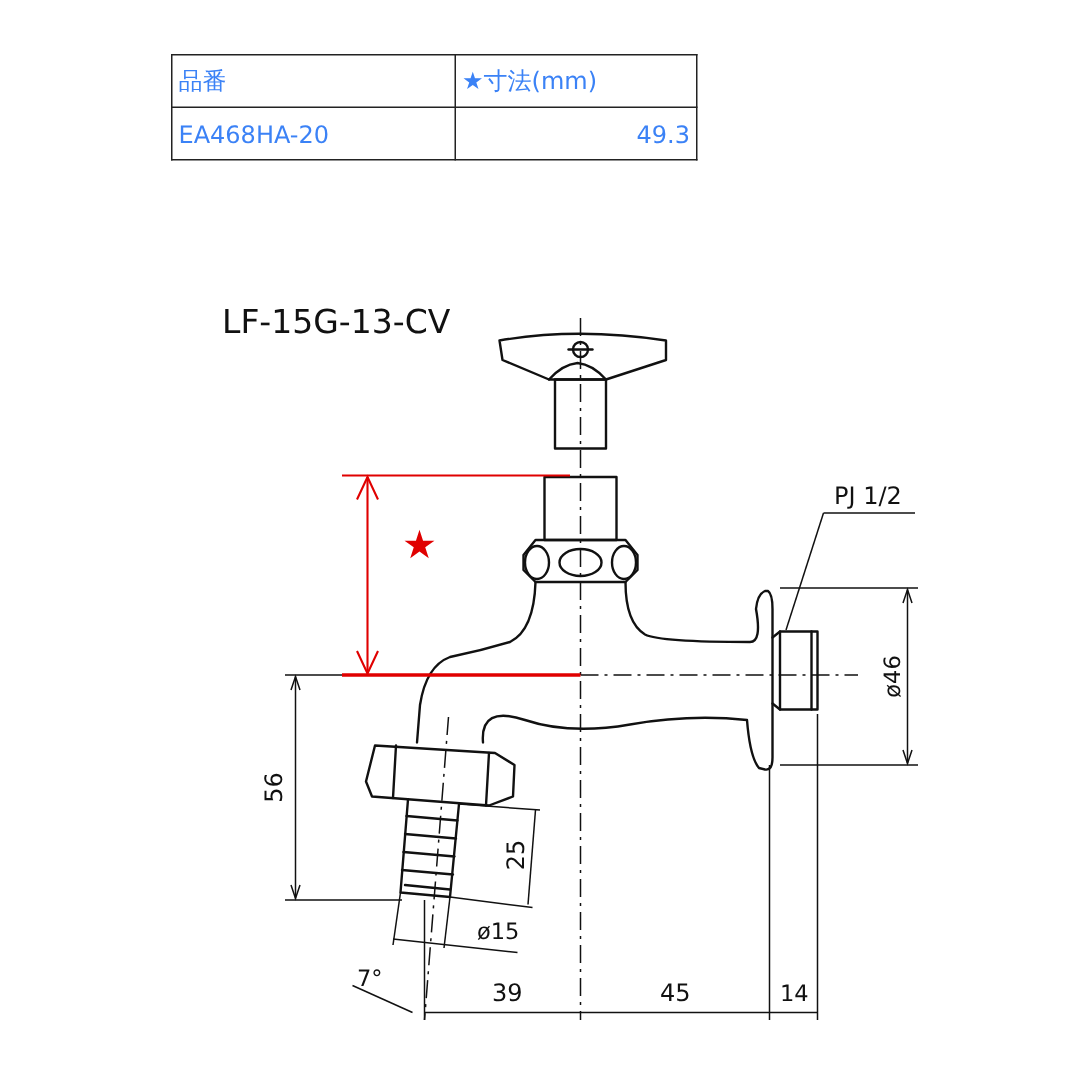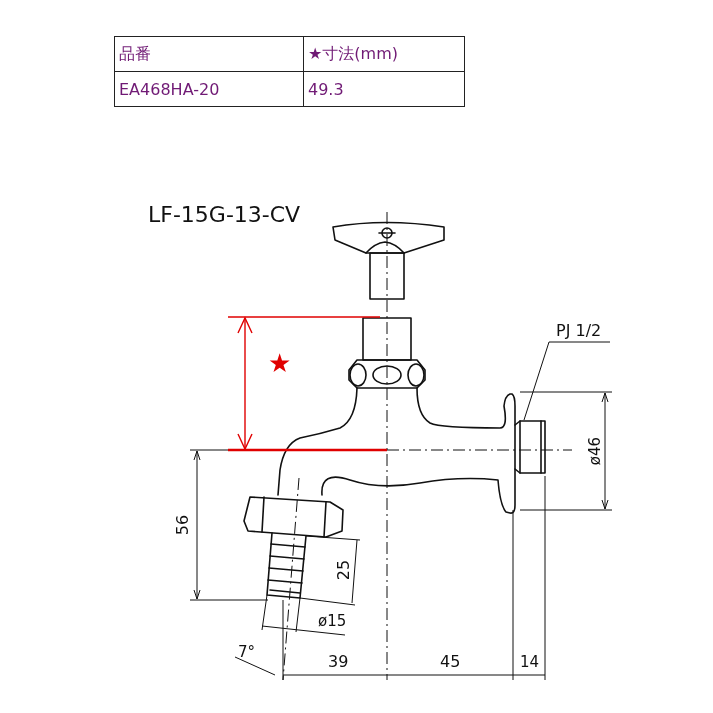--- a/index.html
+++ b/index.html
@@ -1,21 +1,21 @@
 <!DOCTYPE html>
 <html><head>
   <meta charset="utf-8">
   <style>
     html, body { margin: 0; padding: 0; background: #ffffff; }
     body { width: 713px; height: 713px; position: relative; overflow: hidden; font-family: "Liberation Sans", sans-serif; }
-    .spec-table { position: absolute; left: 114px; top: 36px; border-collapse: collapse; font-family: "DejaVu Sans", sans-serif; font-size: 16px; color: #701a75; }
+    .spec-table { position: absolute; left: 114px; top: 36px; border-collapse: collapse; font-family: "DejaVu Sans", sans-serif; font-size: 16px; color: #3b82f6; }
     .spec-table td { border: 1.5px solid #222; height: 34px; padding: 0 4px; }
     .spec-table .c1 { width: 180px; }
     .spec-table .c2 { width: 152px; }
-    .spec-table .num { }
+    .spec-table .num { text-align: right; }
     svg.drawing { position: absolute; left: 0; top: 0; }
     svg text { font-family: "DejaVu Sans", sans-serif; fill: #111; }
   </style>
 </head>
 <body>
 
 <table class="spec-table">
   <tbody>
       <tr>
     <td class="c1">品番</td>

